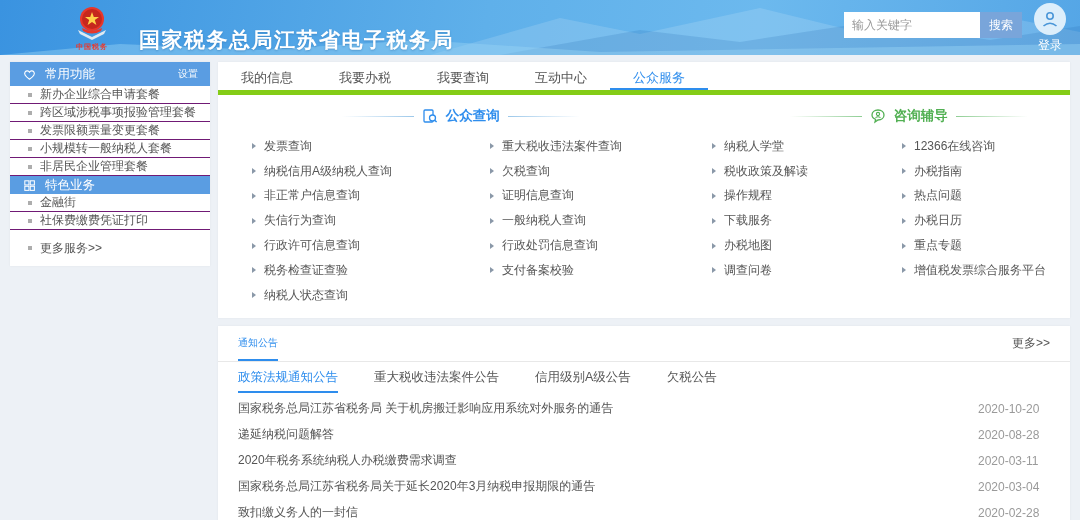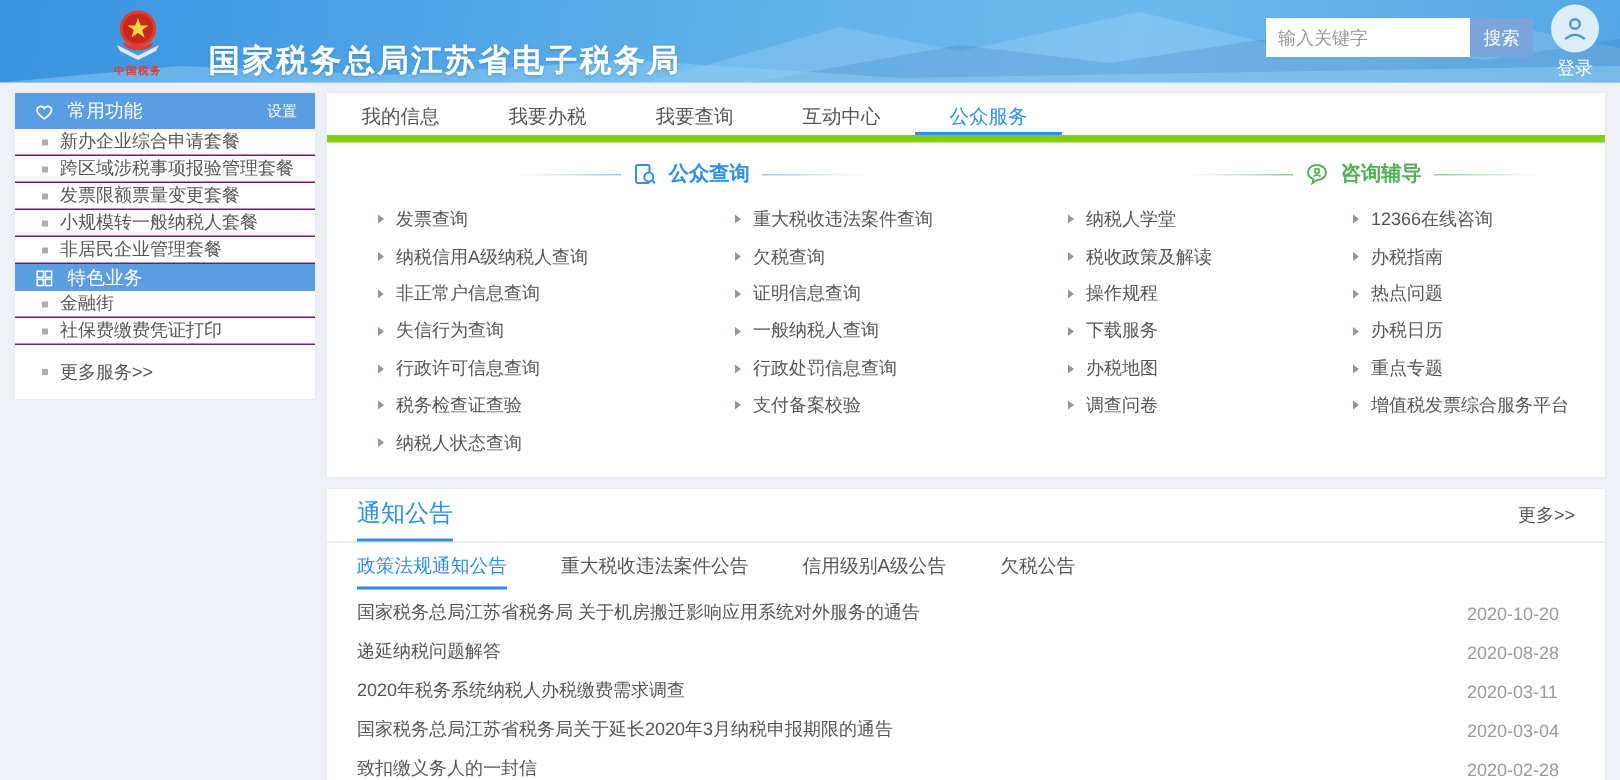--- a/index.html
+++ b/index.html
@@ -59,21 +59,21 @@
 
   
   .link-grid { display:flex; padding:6px 0 10px 34px; }
   .lcol { display:flex; flex-direction:column; }
   .lcol1 { width:238px; } .lcol2 { width:222px; } .lcol3 { width:190px; } .lcol4 { flex:1; }
   .qlink { display:flex; align-items:center; height:24.8px; font-size:12px; color:#555; }
   .tri { width:0; height:0; border-left:4px solid #8a98a8; border-top:3.5px solid transparent; border-bottom:3.5px solid transparent; margin-right:8px; flex-shrink:0; }
 
   
   .notice-head { height:36px; display:flex; align-items:center; border-bottom:1px solid #e8e8e8; padding:0 20px; }
-  .notice-tab { font-size:16px; color:#2e8ded; height:36px; line-height:35px; border-bottom:2px solid #2e8ded; cursor:pointer; }
+  .notice-tab { font-size:10px; color:#2e8ded; height:36px; line-height:35px; border-bottom:2px solid #2e8ded; cursor:pointer; }
   .more-link { margin-left:auto; font-size:12px; color:#555; }
   .subtabs { height:31px; display:flex; align-items:center; padding:0 20px; gap:36px; }
   .subtab { font-size:12.5px; color:#555; height:31px; line-height:30px; cursor:pointer; }
   .subtab.active { color:#2e8ded; border-bottom:2px solid #2e8ded; }
   .notice-list { list-style:none; padding:3px 20px 6px 20px; }
   .notice-row { display:flex; align-items:center; height:26px; }
   .notice-title { flex:1; font-size:12px; color:#555; overflow:hidden; white-space:nowrap; text-overflow:ellipsis; }
   .notice-date { font-size:12px; color:#9a9a9a; margin-left:20px; width:72px; text-align:left; }
 </style>
 </head>

